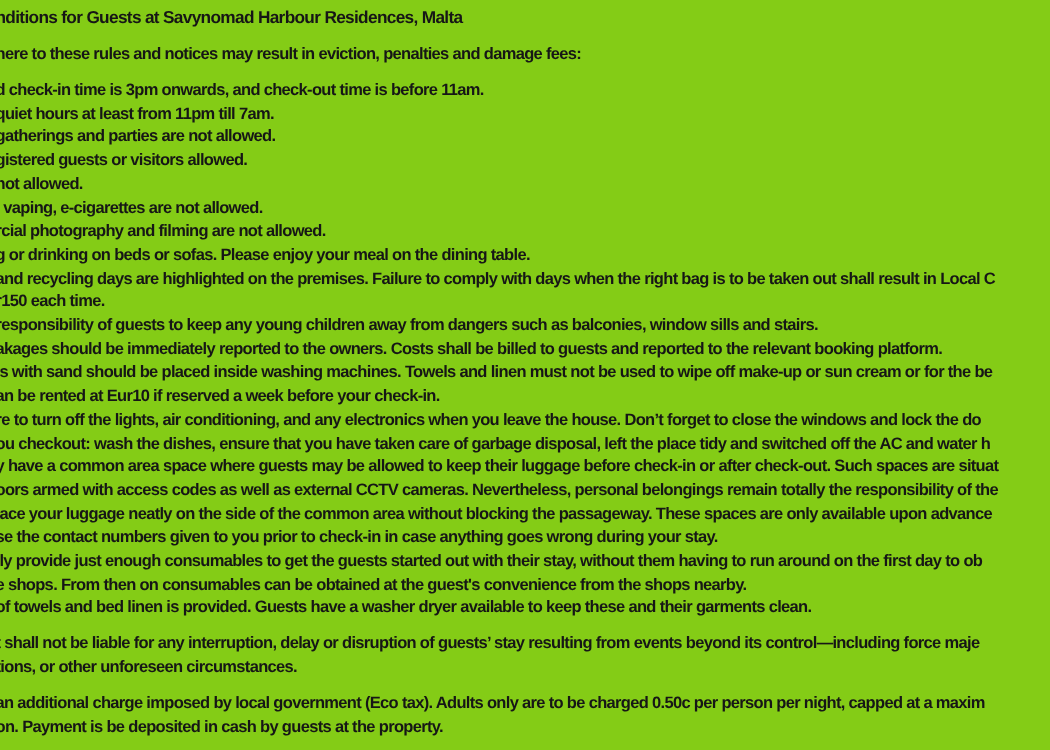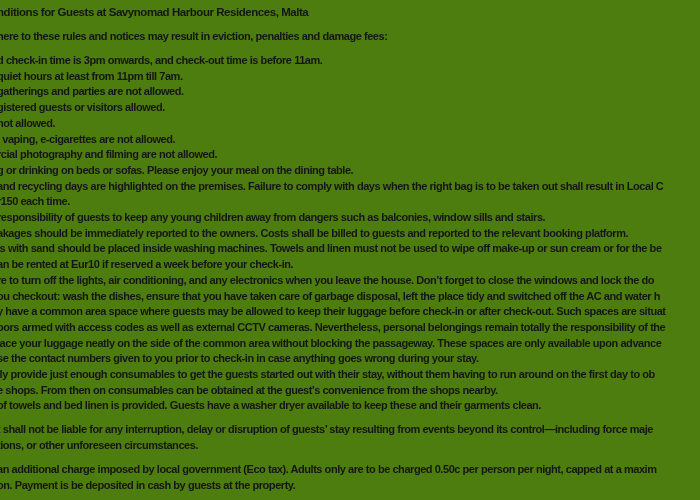--- a/index.html
+++ b/index.html
@@ -45,21 +45,21 @@
   .ecotax-block {
     position: absolute;
     top: 461px;
     left: -3px;
     line-height: 16px;
   }
 </style>
 </head>
 <body>
 
-<div class="screen" style="background: #4d7c0f; color: rgb(22, 22, 22);">
+<div class="screen" style="background: #84cc16; color: rgb(22, 22, 22);">
   <div class="doc-line title-line">nditions for Guests at Savynomad Harbour Residences, Malta</div>
 
   <div class="doc-line intro-line">here to these rules and notices may result in eviction, penalties and damage fees:</div>
 
   <div class="rules-block">
       <div class="doc-line">d check-in time is 3pm onwards, and check-out time is before 11am.</div>
       <div class="doc-line">quiet hours at least from 11pm till 7am.</div>
       <div class="doc-line">gatherings and parties are not allowed.</div>
       <div class="doc-line">gistered guests or visitors allowed.</div>
       <div class="doc-line">not allowed.</div>

